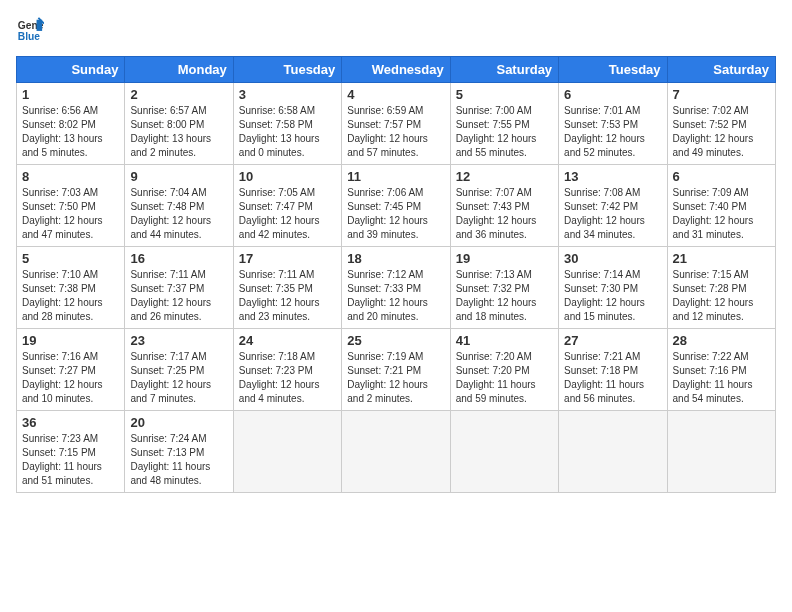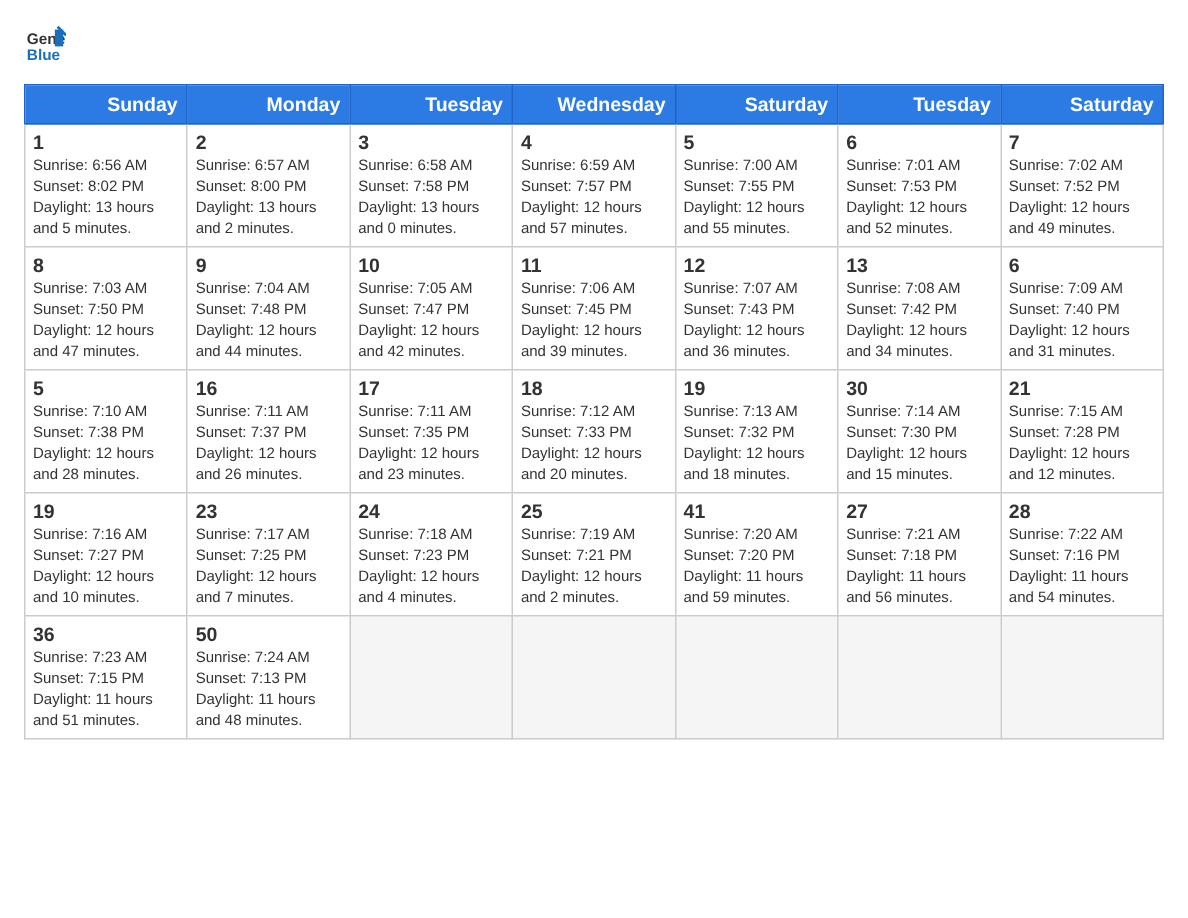--- a/index.html
+++ b/index.html
@@ -225,21 +225,21 @@
         <span class="day-number">28</span>
         <span class="day-info">Sunrise: 7:22 AM<br>Sunset: 7:16 PM<br>Daylight: 11 hours and 54 minutes.</span>
       </td>
       </tr>
       <tr>
         <td>
         <span class="day-number">36</span>
         <span class="day-info">Sunrise: 7:23 AM<br>Sunset: 7:15 PM<br>Daylight: 11 hours and 51 minutes.</span>
       </td>
         <td>
-        <span class="day-number">50</span>
+        <span class="day-number">20</span>
         <span class="day-info">Sunrise: 7:24 AM<br>Sunset: 7:13 PM<br>Daylight: 11 hours and 48 minutes.</span>
       </td>
         <td class="empty"></td>
         <td class="empty"></td>
         <td class="empty"></td>
         <td class="empty"></td>
         <td class="empty"></td>
       </tr>
     </tbody>
 </table>

